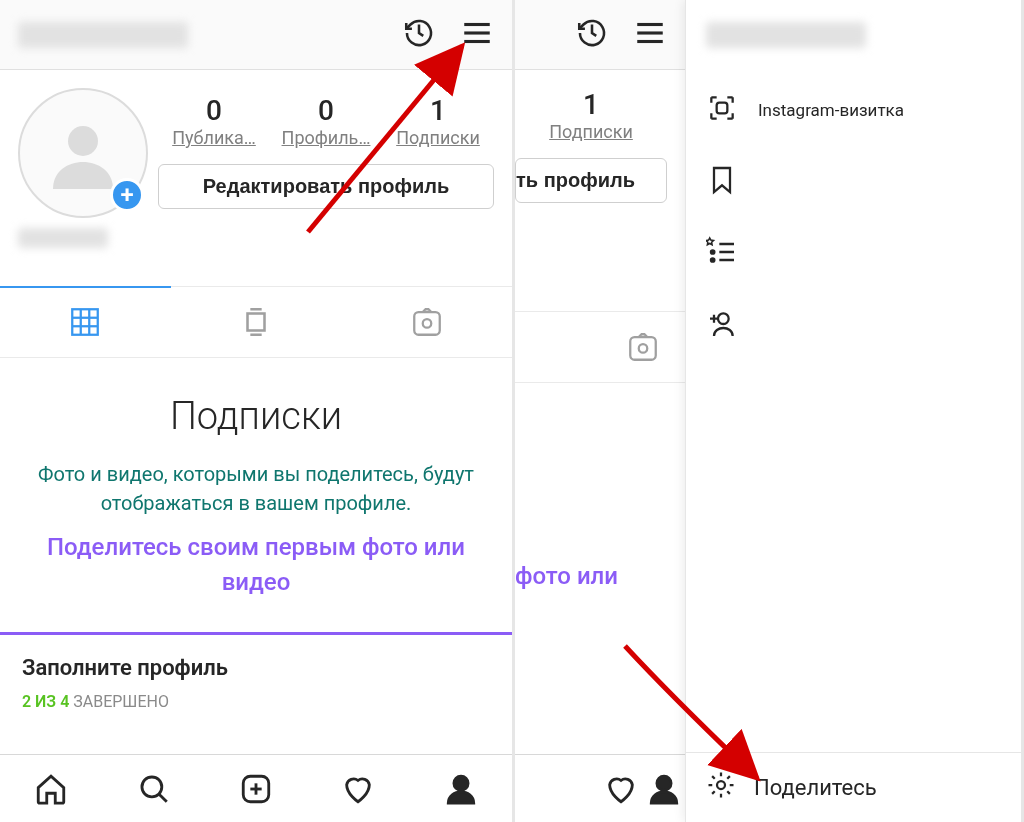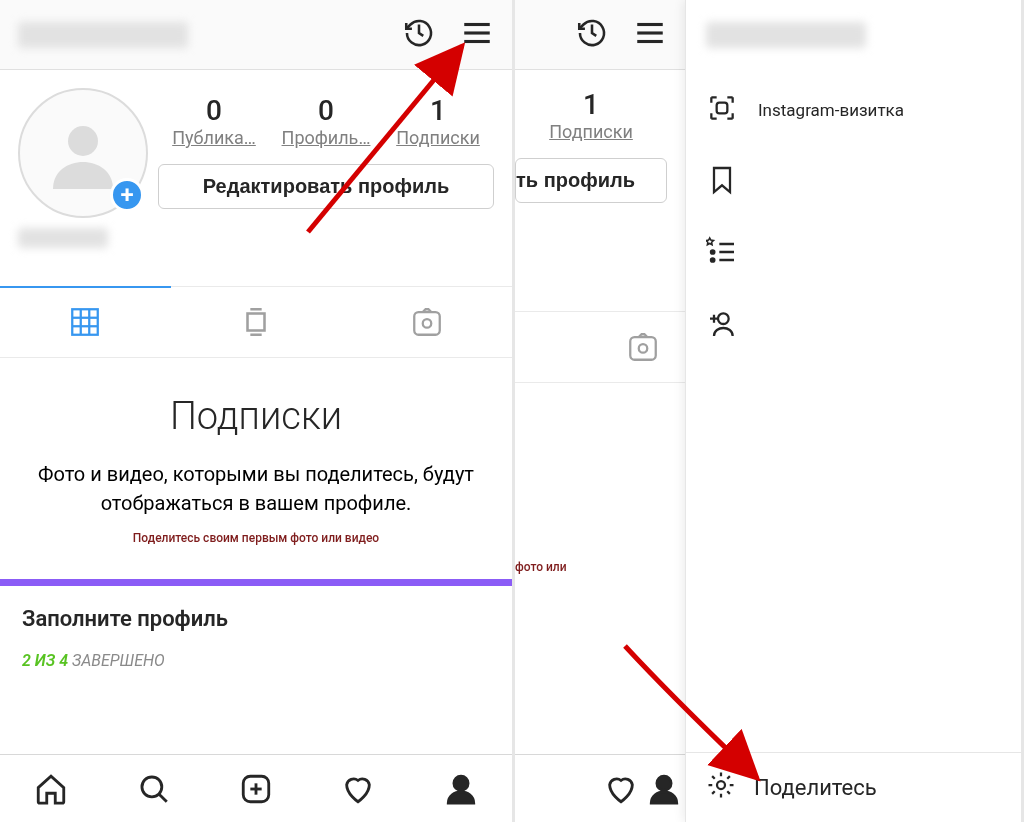--- a/index.html
+++ b/index.html
@@ -120,30 +120,30 @@
   }
   .tab svg { width: 34px; height: 34px; stroke: #a0a0a0; fill: none; }
   .tab.active { border-top: 2px solid #3797f0; margin-top: -1px; }
   .tab.active svg { stroke: #3797f0; }
 
   .empty {
     padding: 36px 28px 8px 28px;
     text-align: center;
   }
   .empty-title { font-size: 38px; font-weight: 300; color: #262626; margin-bottom: 22px; }
-  .empty-desc { font-size: 20px; color: #000000; line-height: 1.45; margin-bottom: 12px; }
-  .empty-link { font-size: 12px; color: #7f1d1d; font-weight: 500; line-height: 1.45; cursor: pointer; }
+  .empty-desc { font-size: 20px; color: #0f766e; line-height: 1.45; margin-bottom: 12px; }
+  .empty-link { font-size: 24px; color: #8b5cf6; font-weight: 500; line-height: 1.45; cursor: pointer; }
 
   .fill-profile {
     margin-top: 24px;
-    border-top: 7px solid #8b5cf6;
+    border-top: 3px solid #8b5cf6;
     padding: 20px 22px 10px 22px;
   }
   .fill-title { font-size: 22px; font-weight: 600; color: #262626; }
-  .fill-prog { margin-top: 20px; font-size: 16px; color: #8a8a8a; font-style: italic; }
+  .fill-prog { margin-top: 12px; font-size: 16px; color: #8a8a8a; }
   .fill-prog .done { color: #58c322; font-weight: 600; }
 
   .bottom-nav {
     position: absolute;
     left: 0; right: 0; bottom: 0;
     height: 68px;
     border-top: 1.5px solid #d8d8d8;
     display: flex;
     background: #fff;
   }

